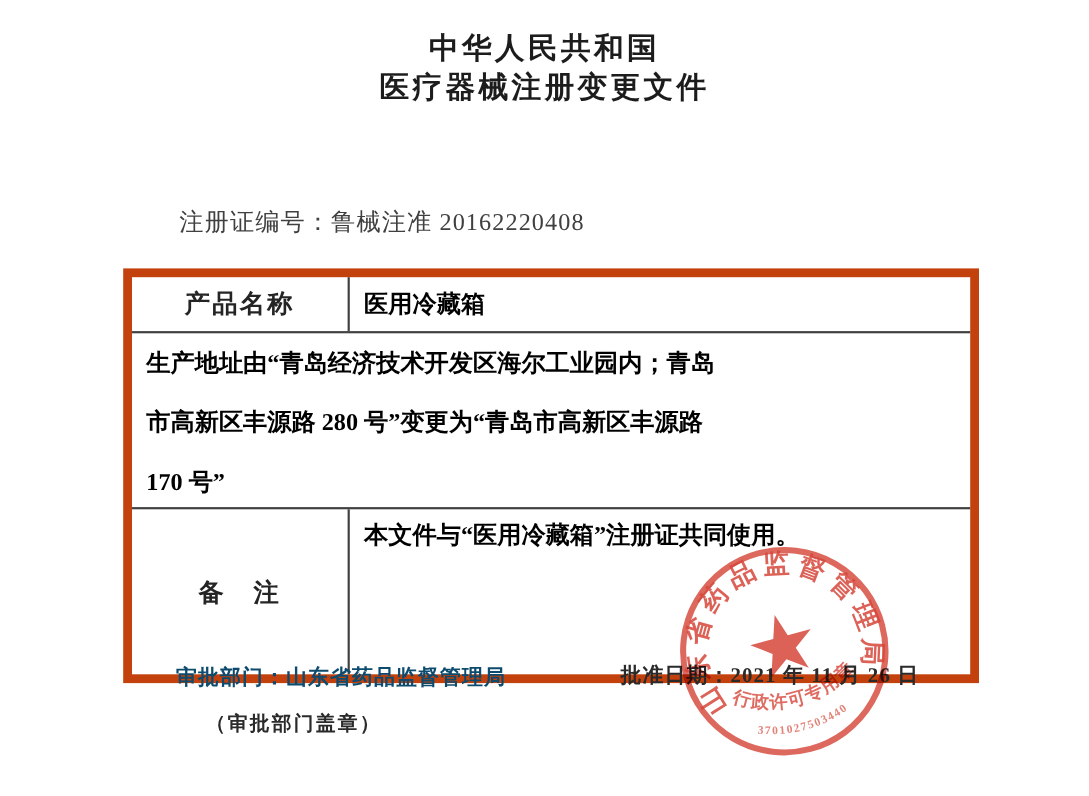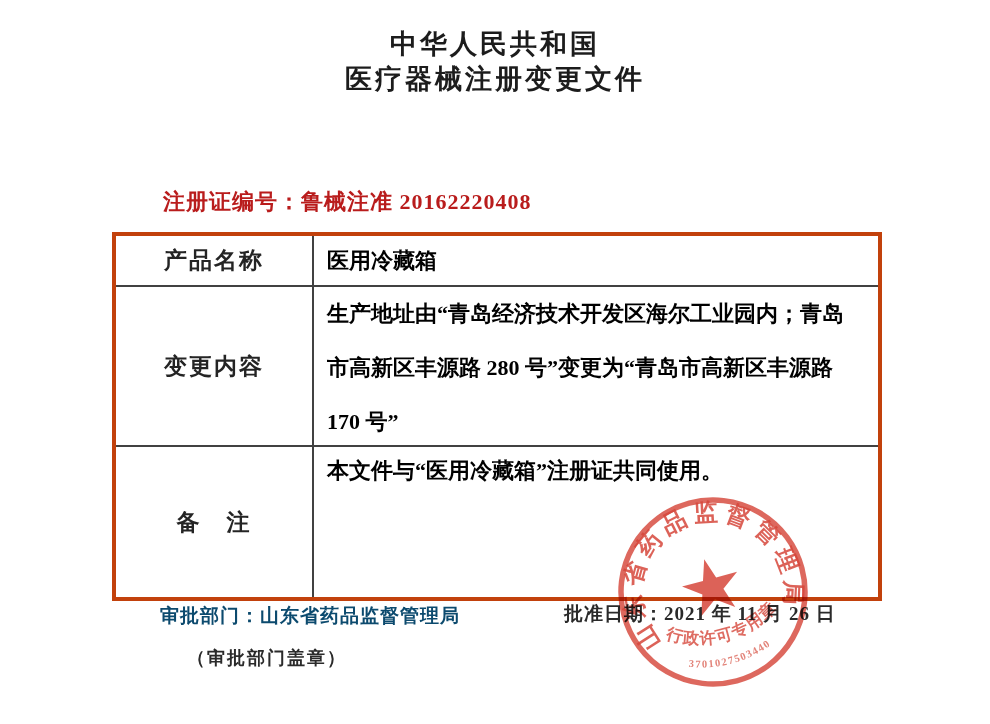--- a/index.html
+++ b/index.html
@@ -17,27 +17,27 @@
   .doc-title{
     position:absolute;left:0;width:990px;text-align:center;
     font-size:27px;font-weight:700;letter-spacing:3px;color:#1c1c1c;
   }
   .doc-title.line1{top:26px;}
   .doc-title.line2{top:61px;}
 
   
   .reg-line{
     position:absolute;left:163px;top:187px;
-    font-size:22px;font-weight:700;letter-spacing:1px;color:#b91c1c;
+    font-size:22px;font-weight:400;letter-spacing:1px;color:#404040;
   }
 
   
   .doc-table{
-    position:absolute;left:112px;top:232px;width:762px;
-    border:4px solid #c2410c;
+    position:absolute;left:112px;top:244px;width:762px;
+    border:8px solid #c2410c;
   }
   .trow{display:flex;border-bottom:2px solid #414141;}
   .trow:last-child{border-bottom:none;}
   .trow.r1{height:49px;}
   .trow.r2{height:158px;}
   .trow.r3{height:150px;}
   .cell-label{
     width:196px;flex:0 0 196px;
     border-right:2px solid #414141;
     display:flex;align-items:center;justify-content:center;
@@ -84,21 +84,20 @@
   <div class="doc-title line2">医疗器械注册变更文件</div>
 
   <div class="reg-line">注册证编号：鲁械注准 20162220408</div>
 
   <div class="doc-table">
     <div class="trow r1">
       <div class="cell-label">产品名称</div>
       <div class="cell-value">医用冷藏箱</div>
     </div>
     <div class="trow r2">
-      <div class="cell-label">变更内容</div>
       <div class="cell-value">
         <div class="vline">生产地址由“青岛经济技术开发区海尔工业园内；青岛</div>
         <div class="vline">市高新区丰源路 280 号”变更为“青岛市高新区丰源路</div>
         <div class="vline">170 号”</div>
       </div>
     </div>
     <div class="trow r3">
       <div class="cell-label">备　注</div>
       <div class="cell-value">
         <div class="vline">本文件与“医用冷藏箱”注册证共同使用。</div>

